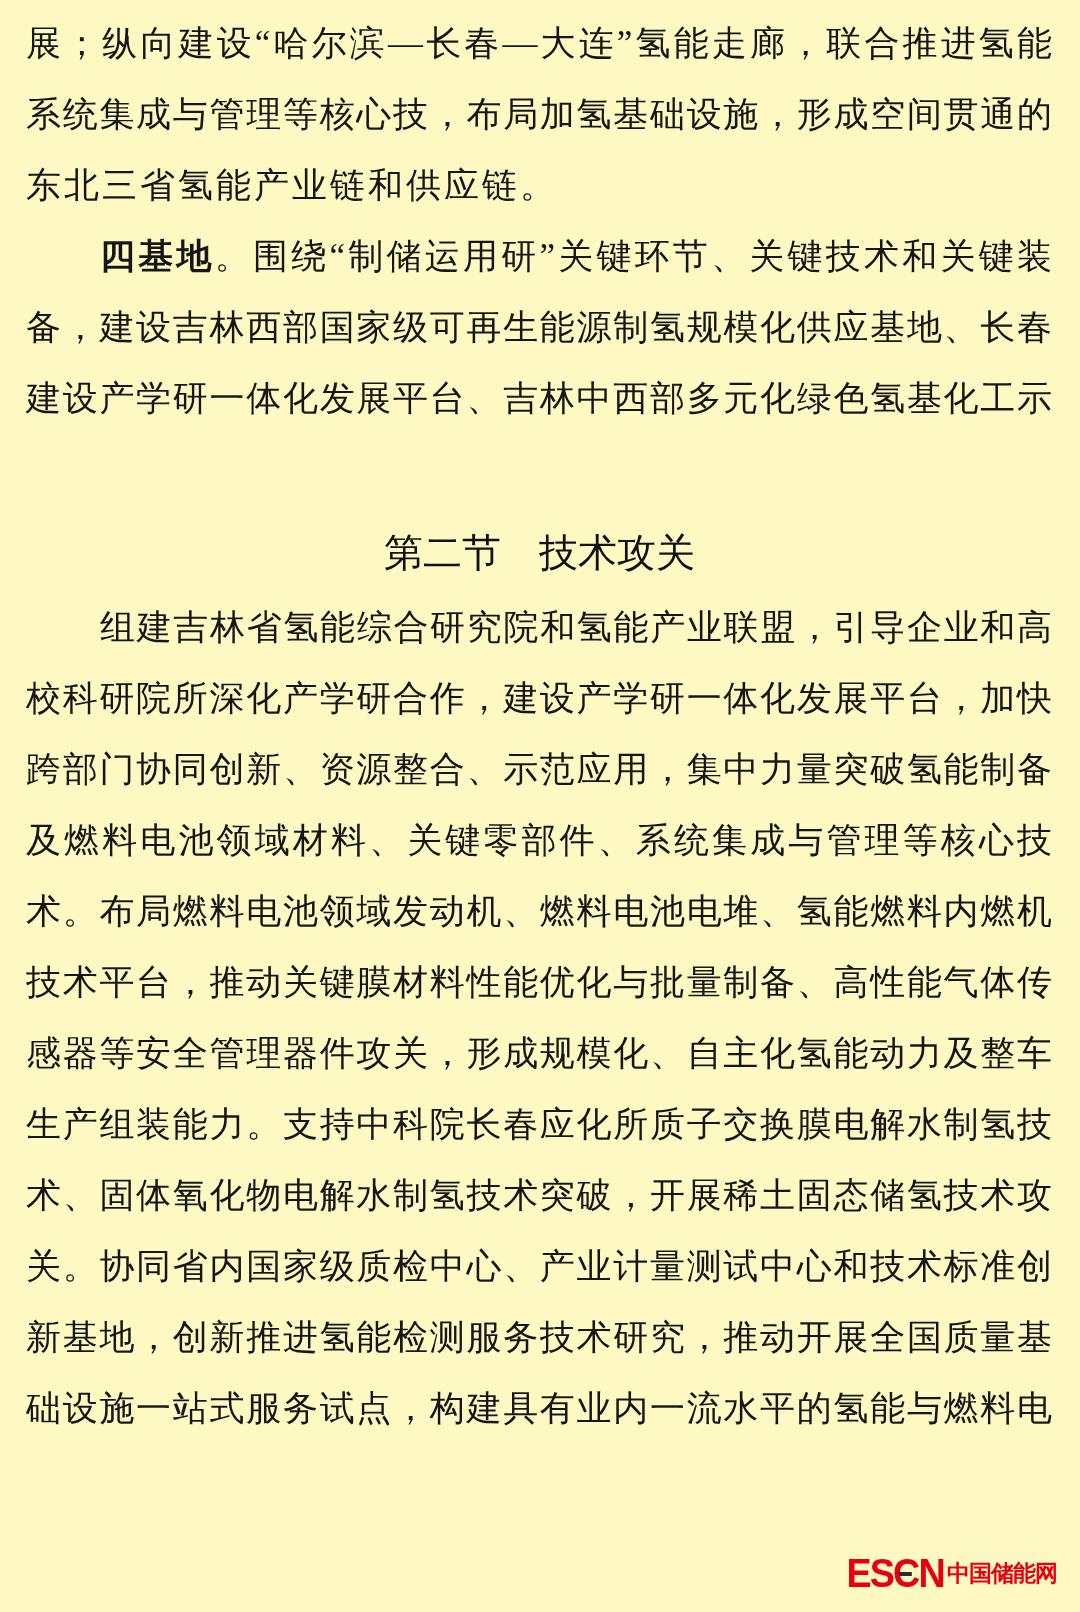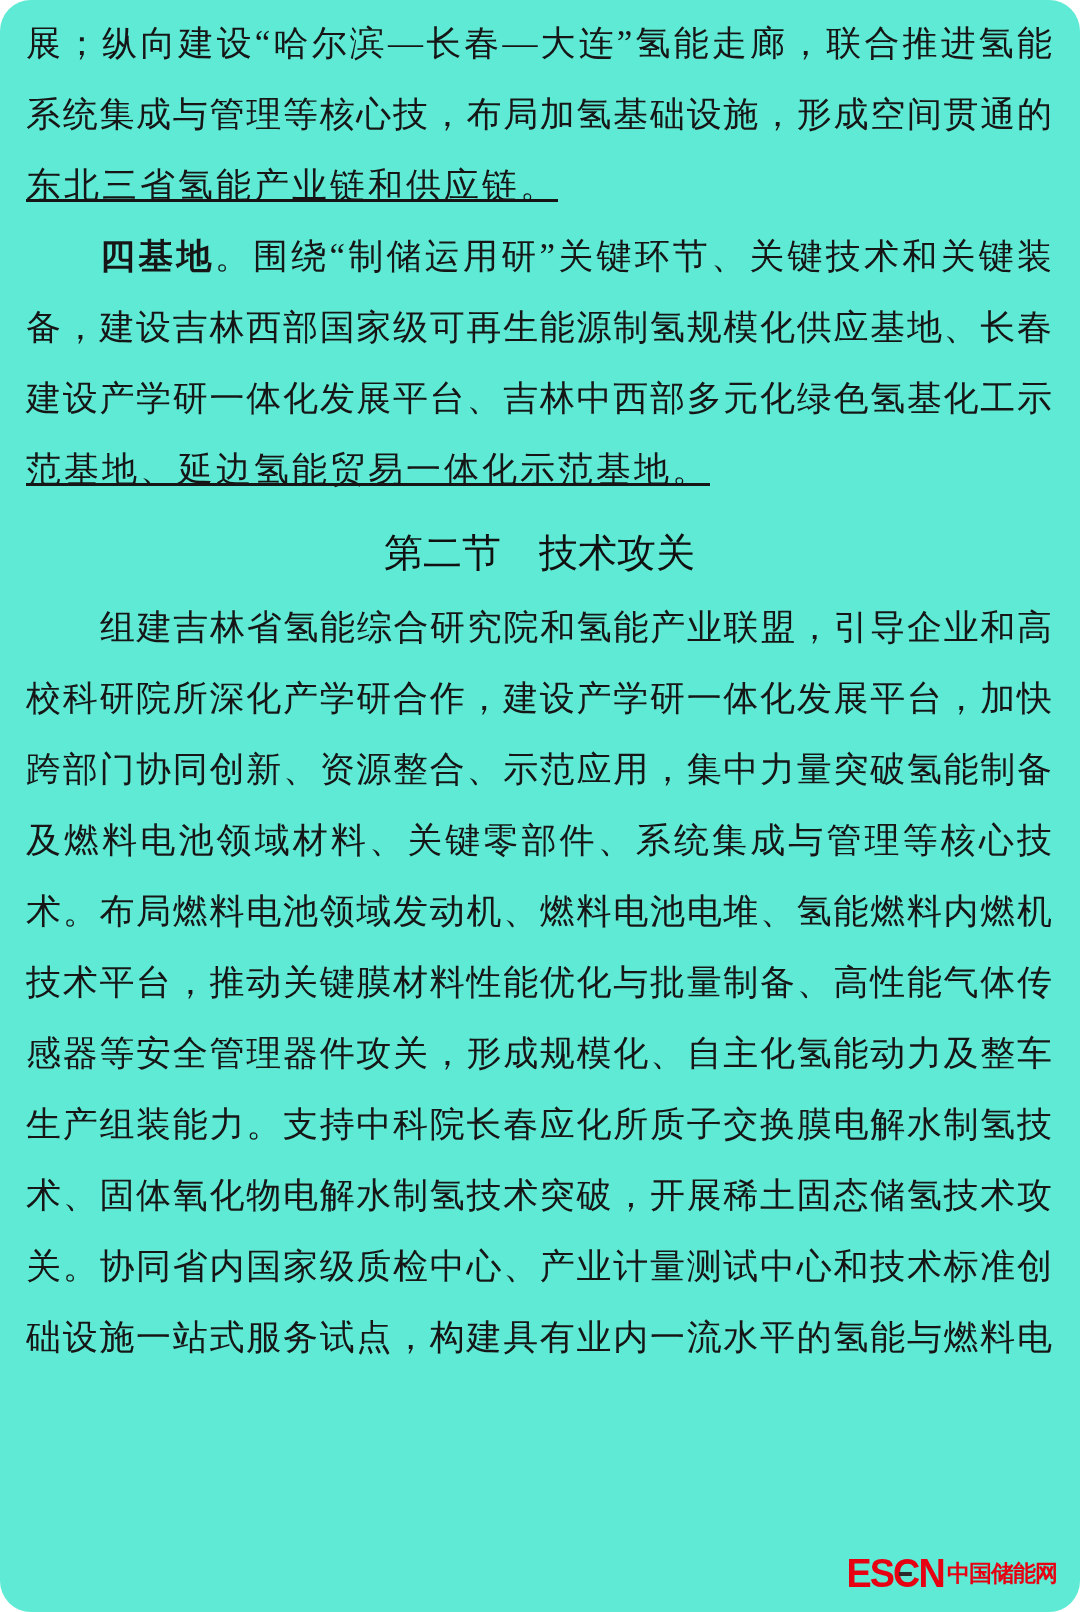--- a/index.html
+++ b/index.html
@@ -6,22 +6,21 @@
   body {
     width: 1080px; height: 1612px;
     background: #ffffff;
     font-family: "Liberation Serif", "DejaVu Serif", serif;
     color: #161616;
     overflow: hidden;
   }
   #page {
     position: relative;
     width: 1080px; height: 1612px;
-    background: #5eead4;
-    border-radius: 31px;
+    background: #fef9c3;
   }
   .textblock {
     position: absolute;
     left: 26px;
     width: 1027px;
   }
   .line {
     box-sizing: border-box;
     width: 100%;
     height: 71px;
@@ -31,21 +30,20 @@
     white-space: nowrap;
     text-align: justify;
     text-align-last: justify;
     text-justify: inter-ideograph;
   }
   .line.indent { padding-left: 74px; }
   .line.flush {
     text-align: right;
     text-align-last: left;
     letter-spacing: 3px;
-    text-decoration: underline;
   }
   .emph { font-weight: bold; }
   #para1 { top: 8px; }
   #para2 { top: 221px; }
   #section-heading {
     position: absolute;
     left: 26px; top: 516px;
     width: 1027px; height: 74px;
     line-height: 74px;
     text-align: center;
@@ -94,38 +92,38 @@
   <div class="textblock" id="para1">
     <div class="line">展；纵向建设“哈尔滨—长春—大连”氢能走廊，联合推进氢能</div>
     <div class="line">系统集成与管理等核心技，布局加氢基础设施，形成空间贯通的</div>
     <div class="line flush">东北三省氢能产业链和供应链。</div>
   </div>
 
   <div class="textblock" id="para2">
     <div class="line indent"><span class="emph">四基地</span><span>。围绕“制储运用研”关键环节、关键技术和关键装</span></div>
     <div class="line">备，建设吉林西部国家级可再生能源制氢规模化供应基地、长春</div>
     <div class="line">建设产学研一体化发展平台、吉林中西部多元化绿色氢基化工示</div>
-    <div class="line flush">范基地、延边氢能贸易一体化示范基地。</div>
   </div>
 
   <div id="section-heading">
     <span class="heading-number">第二节</span><span class="heading-title">技术攻关</span>
   </div>
 
   <div class="textblock" id="para3">
     <div class="line indent">组建吉林省氢能综合研究院和氢能产业联盟，引导企业和高</div>
     <div class="line">校科研院所深化产学研合作，建设产学研一体化发展平台，加快</div>
     <div class="line">跨部门协同创新、资源整合、示范应用，集中力量突破氢能制备</div>
     <div class="line">及燃料电池领域材料、关键零部件、系统集成与管理等核心技</div>
     <div class="line">术。布局燃料电池领域发动机、燃料电池电堆、氢能燃料内燃机</div>
     <div class="line">技术平台，推动关键膜材料性能优化与批量制备、高性能气体传</div>
     <div class="line">感器等安全管理器件攻关，形成规模化、自主化氢能动力及整车</div>
     <div class="line">生产组装能力。支持中科院长春应化所质子交换膜电解水制氢技</div>
     <div class="line">术、固体氧化物电解水制氢技术突破，开展稀土固态储氢技术攻</div>
     <div class="line">关。协同省内国家级质检中心、产业计量测试中心和技术标准创</div>
+    <div class="line">新基地，创新推进氢能检测服务技术研究，推动开展全国质量基</div>
     <div class="line">础设施一站式服务试点，构建具有业内一流水平的氢能与燃料电</div>
   </div>
 
   <div id="logo">
     <span class="logo-latin">
       <span>ESCN</span>
       <span class="logo-c-bar"></span>
     </span>
     <span class="logo-cjk">中国储能网</span>
   </div>

